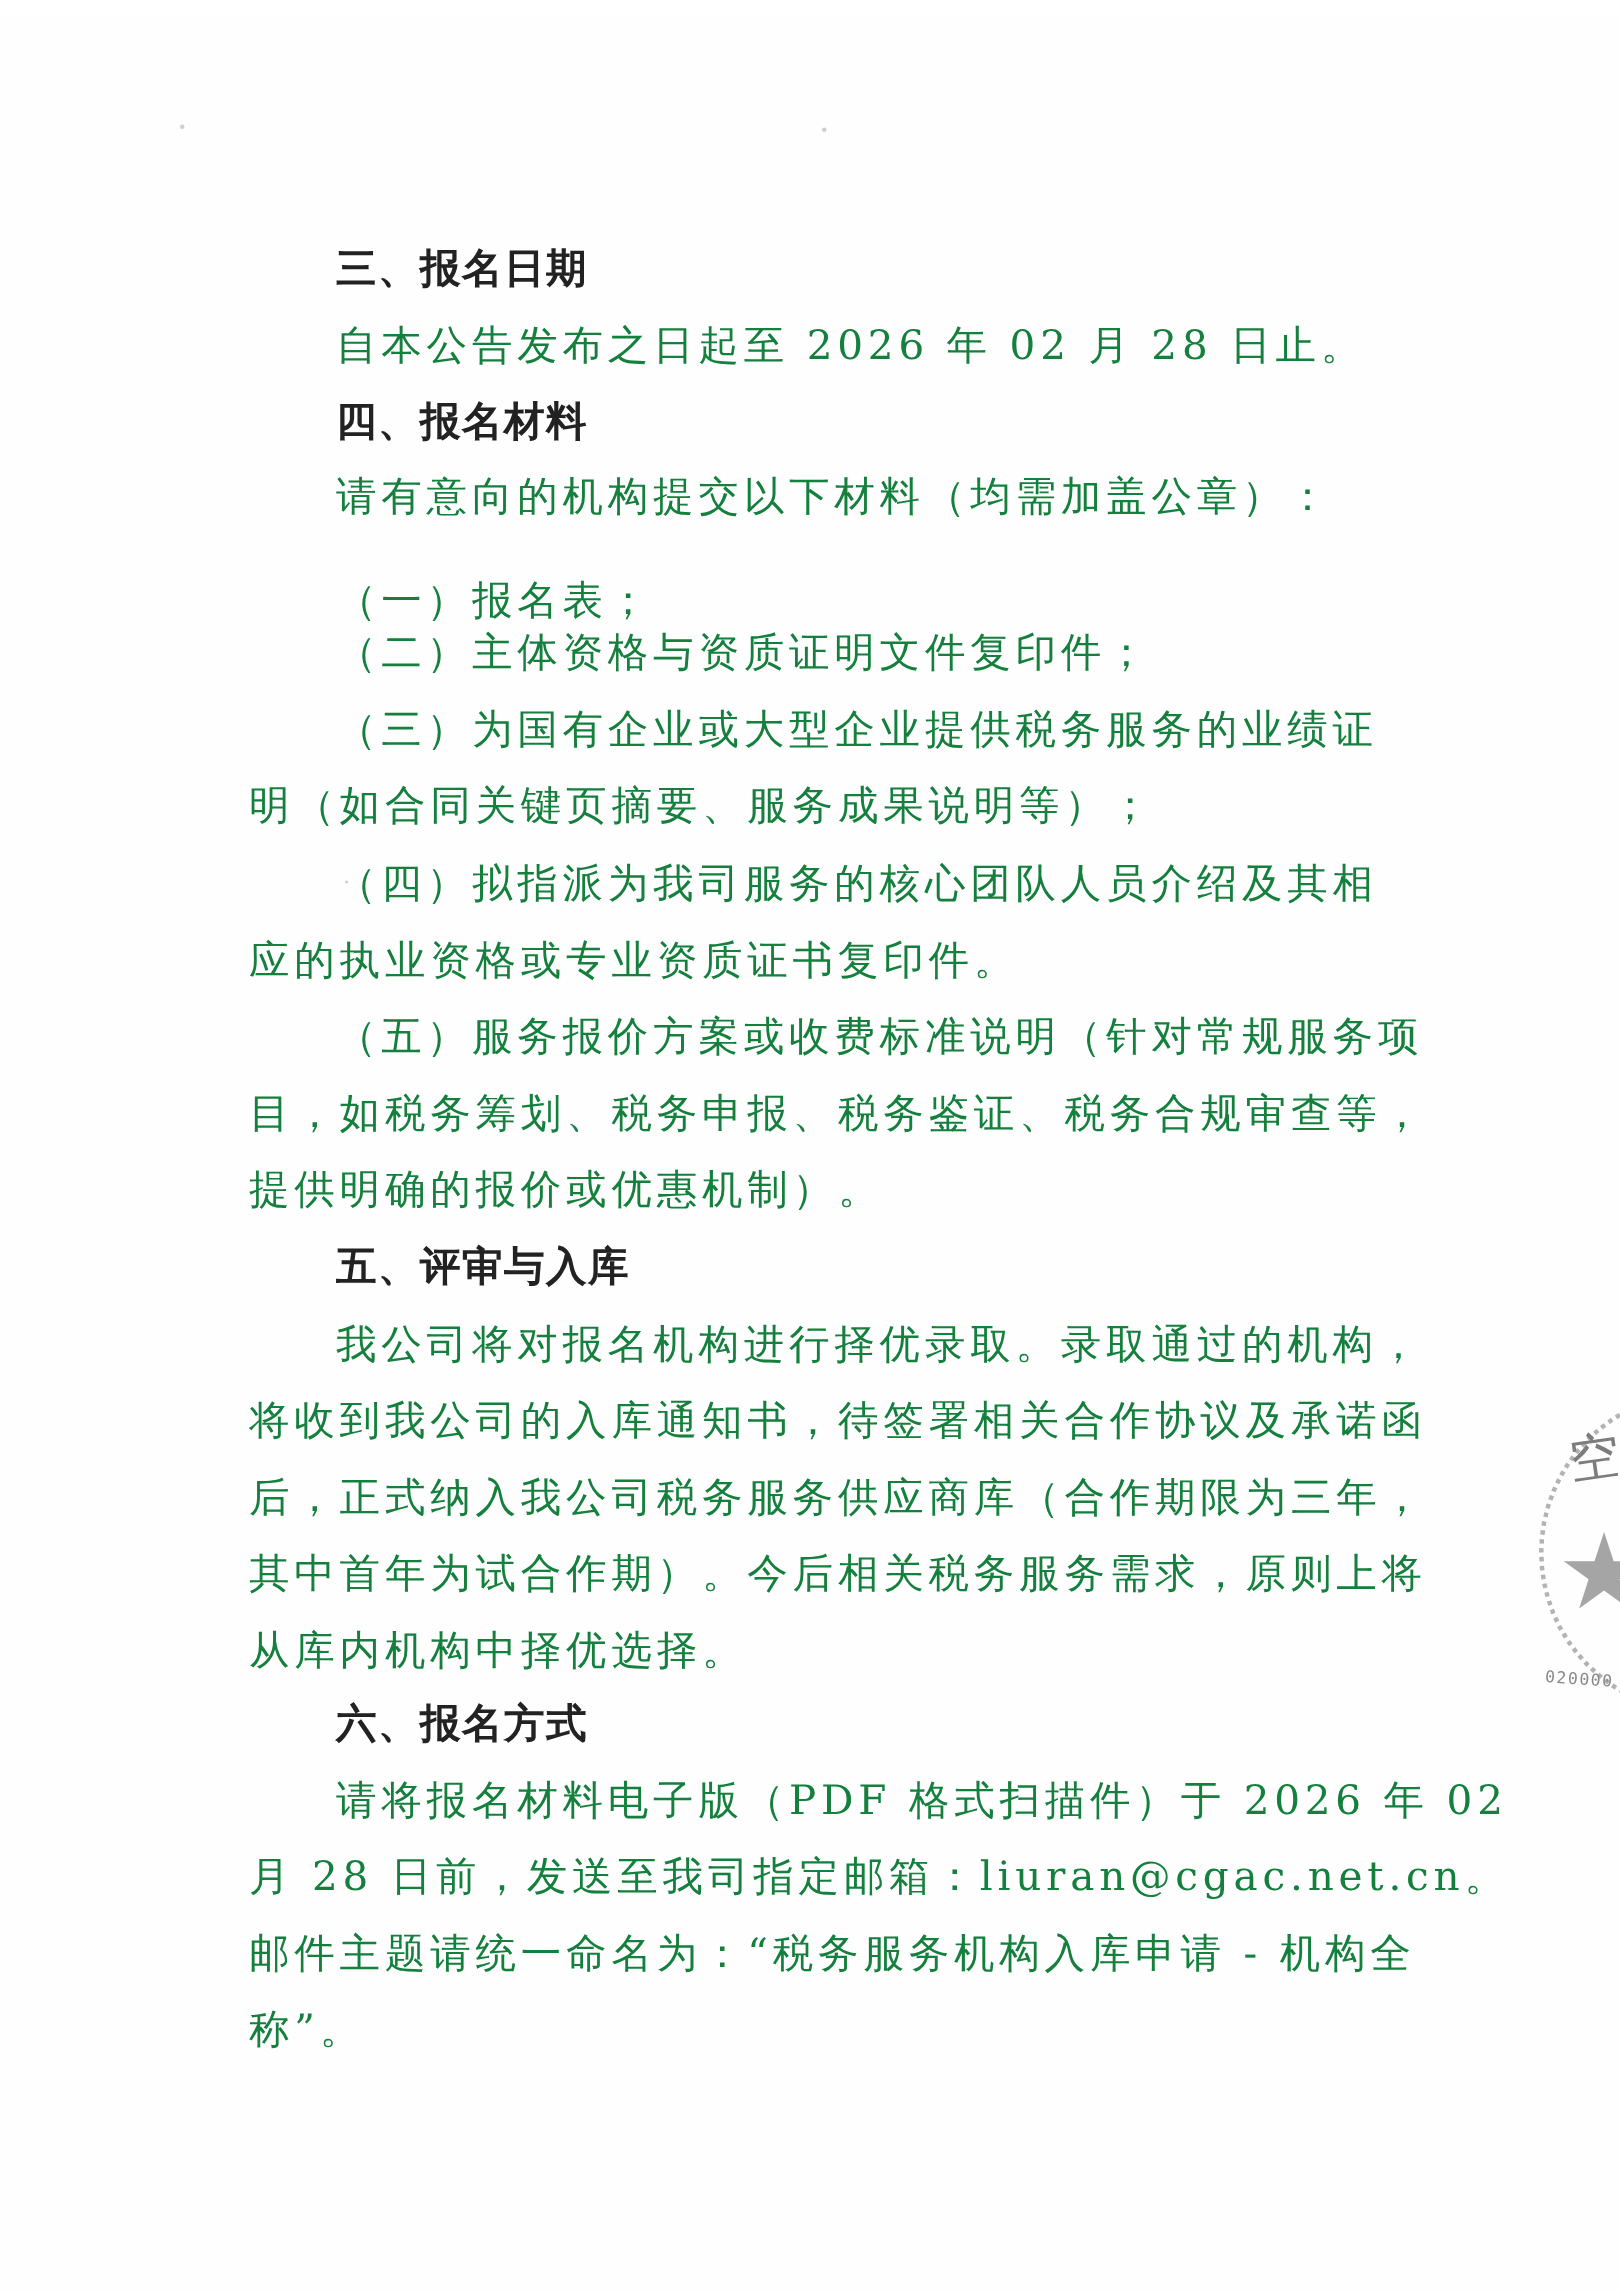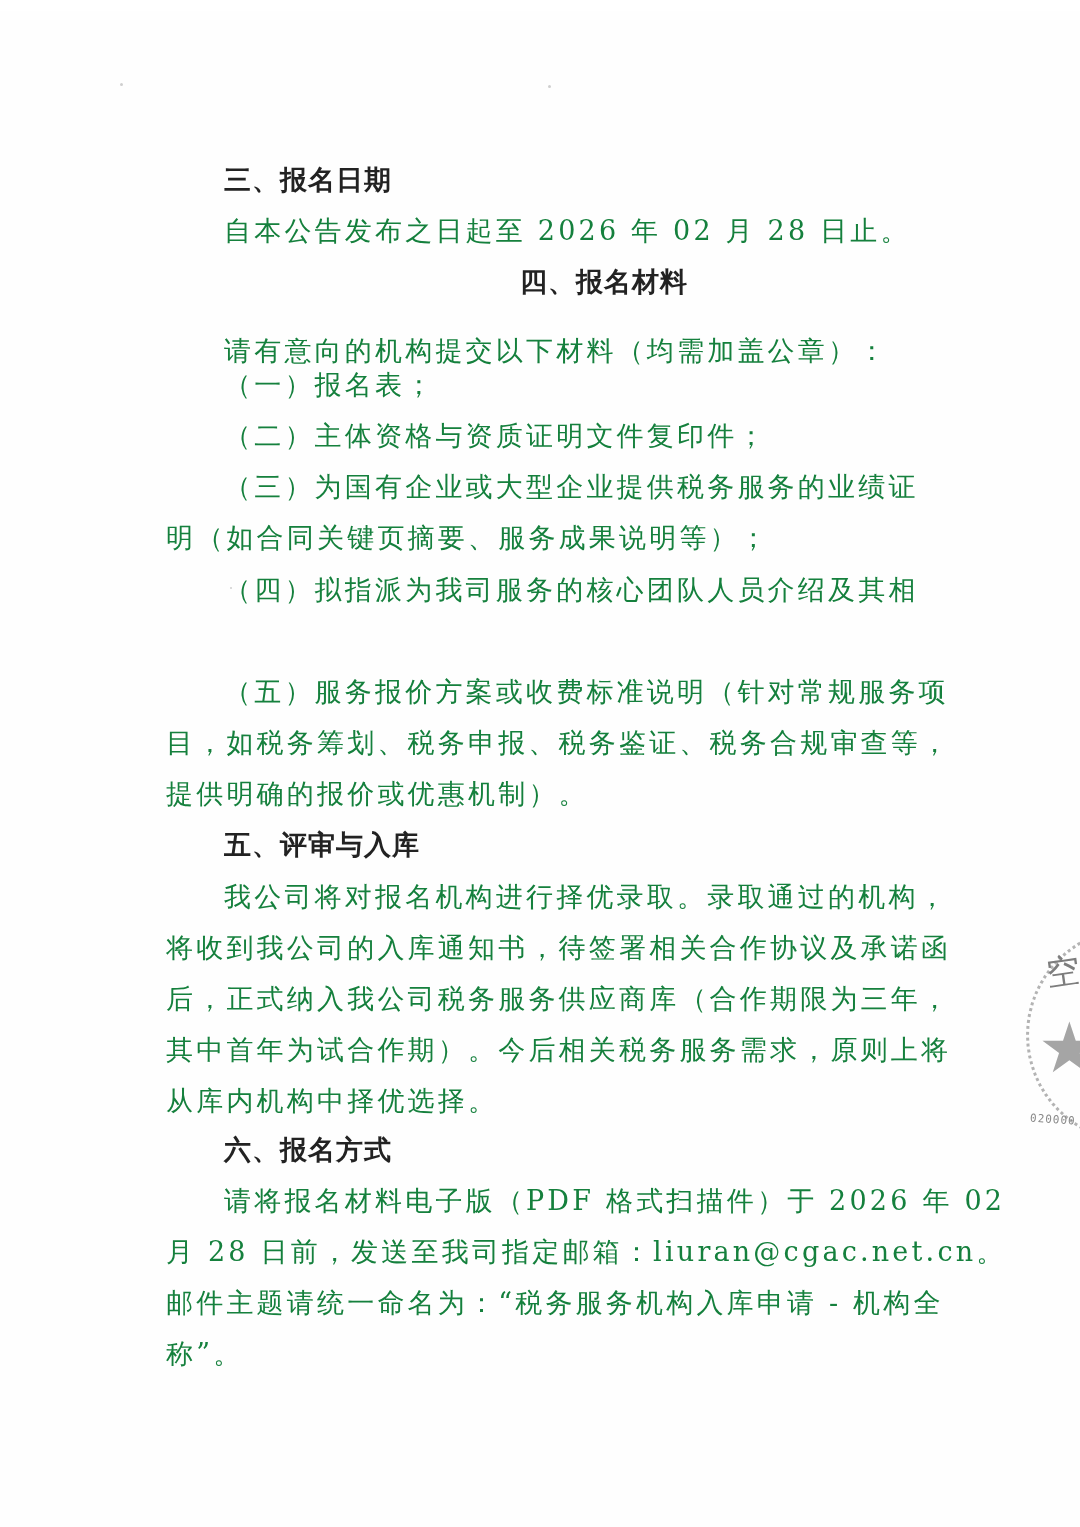--- a/index.html
+++ b/index.html
@@ -97,27 +97,28 @@
 
 <div class="page">
 
   <span class="speck" style="left:120px;top:72px;"></span>
   <span class="speck" style="left:548px;top:74px;"></span>
   <span class="speck" style="left:230px;top:576px;width:2px;height:2px;"></span>
 
   <div class="line heading" style="top:143px;">三、报名日期</div>
   <div class="line indent" style="top:194px;">自本公告发布之日起至 2026 年 02 月 28 日止。</div>
 
-  <div class="line heading" style="top:245px;text-align:center;">四、报名材料</div>
-  <div class="line indent" style="top:314px;">请有意向的机构提交以下材料（均需加盖公章）：</div>
-  <div class="line indent" style="top:348px;">（一）报名表；</div>
+  <div class="line heading" style="top:245px;">四、报名材料</div>
+  <div class="line indent" style="top:295px;">请有意向的机构提交以下材料（均需加盖公章）：</div>
+  <div class="line indent" style="top:364px;">（一）报名表；</div>
   <div class="line indent" style="top:450px;">（三）为国有企业或大型企业提供税务服务的业绩证</div>
   <div class="line indent" style="top:399px;">（二）主体资格与资质证明文件复印件；</div>
   <div class="line" style="top:501px;">明（如合同关键页摘要、服务成果说明等）；</div>
   <div class="line indent" style="top:553px;">（四）拟指派为我司服务的核心团队人员介绍及其相</div>
+  <div class="line" style="top:604px;">应的执业资格或专业资质证书复印件。</div>
   <div class="line indent" style="top:655px;">（五）服务报价方案或收费标准说明（针对常规服务项</div>
   <div class="line" style="top:706px;">目，如税务筹划、税务申报、税务鉴证、税务合规审查等，</div>
   <div class="line" style="top:757px;">提供明确的报价或优惠机制）。</div>
 
   <div class="line heading" style="top:808px;">五、评审与入库</div>
   <div class="line indent" style="top:860px;">我公司将对报名机构进行择优录取。录取通过的机构，</div>
   <div class="line" style="top:911px;">将收到我公司的入库通知书，待签署相关合作协议及承诺函</div>
   <div class="line" style="top:962px;text-align:right;">后，正式纳入我公司税务服务供应商库（合作期限为三年，</div>
   <div class="line" style="top:1064px;">从库内机构中择优选择。</div>
   <div class="line" style="top:1013px;">其中首年为试合作期）。今后相关税务服务需求，原则上将</div>

